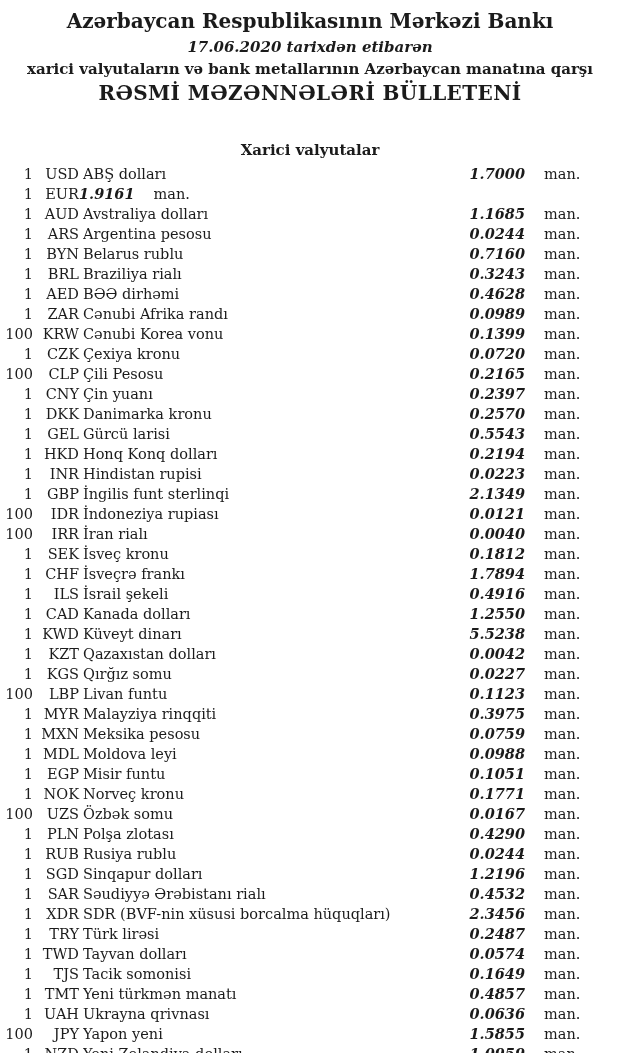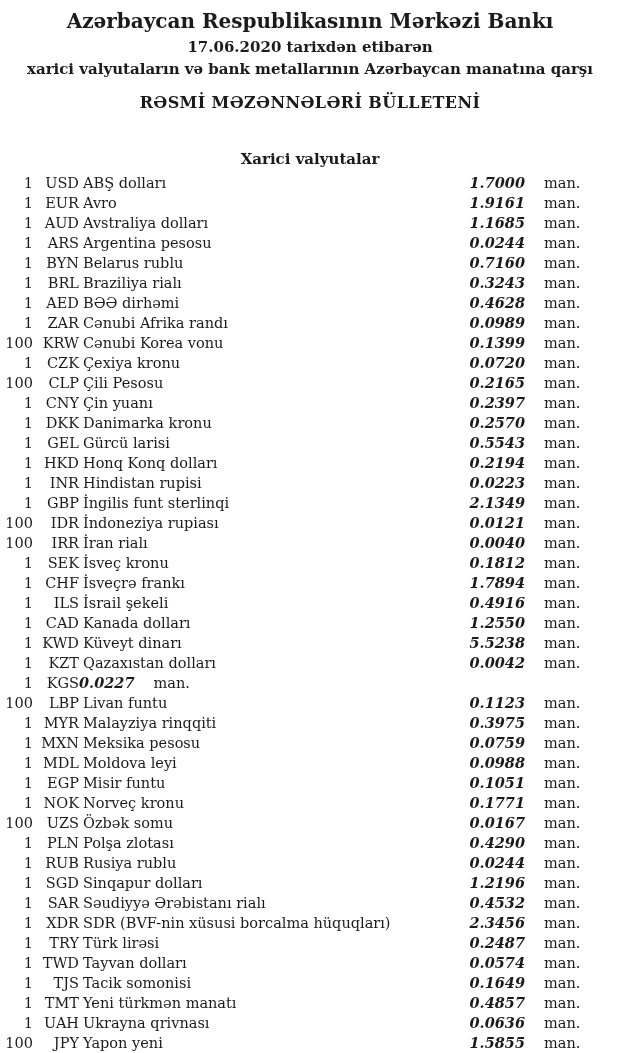--- a/index.html
+++ b/index.html
@@ -19,31 +19,32 @@
     font-size: 20px;
     font-weight: bold;
     margin: 8px 0 0 0;
     line-height: 26px;
   }
   .doc-date {
     font-size: 15px;
     font-weight: bold;
     margin-top: 3px;
     line-height: 20px;
+    font-style: italic;
   }
   .doc-subtitle {
     font-size: 15px;
     font-weight: bold;
     margin-top: 2px;
     line-height: 21px;
   }
   .doc-bulletin {
-    font-size: 16px;
-    font-weight: bold;
-    margin-top: 12px;
+    font-size: 20px;
+    font-weight: bold;
+    margin-top: 3px;
     line-height: 21px;
     letter-spacing: 0.4px;
   }
   .section-title {
     text-align: center;
     font-size: 15px;
     font-weight: bold;
     margin-top: 36px;
     line-height: 20px;
   }
@@ -104,21 +105,20 @@
     <span class="cell-qty">1</span>
     <span class="cell-code">USD</span>
     <span class="cell-name">ABŞ dolları</span>
     <span class="cell-rate">1.7000</span>
     <span class="cell-man">man.</span>
   </div>
 
   <div class="rate-row">
     <span class="cell-qty">1</span>
     <span class="cell-code">EUR</span>
-    <span class="cell-name">Avro</span>
     <span class="cell-rate">1.9161</span>
     <span class="cell-man">man.</span>
   </div>
 
   <div class="rate-row">
     <span class="cell-qty">1</span>
     <span class="cell-code">AUD</span>
     <span class="cell-name">Avstraliya dolları</span>
     <span class="cell-rate">1.1685</span>
     <span class="cell-man">man.</span>
@@ -296,20 +296,21 @@
     <span class="cell-qty">1</span>
     <span class="cell-code">KZT</span>
     <span class="cell-name">Qazaxıstan dolları</span>
     <span class="cell-rate">0.0042</span>
     <span class="cell-man">man.</span>
   </div>
 
   <div class="rate-row">
     <span class="cell-qty">1</span>
     <span class="cell-code">KGS</span>
+    <span class="cell-name">Qırğız somu</span>
     <span class="cell-rate">0.0227</span>
     <span class="cell-man">man.</span>
   </div>
 
   <div class="rate-row">
     <span class="cell-qty">100</span>
     <span class="cell-code">LBP</span>
     <span class="cell-name">Livan funtu</span>
     <span class="cell-rate">0.1123</span>
     <span class="cell-man">man.</span>

